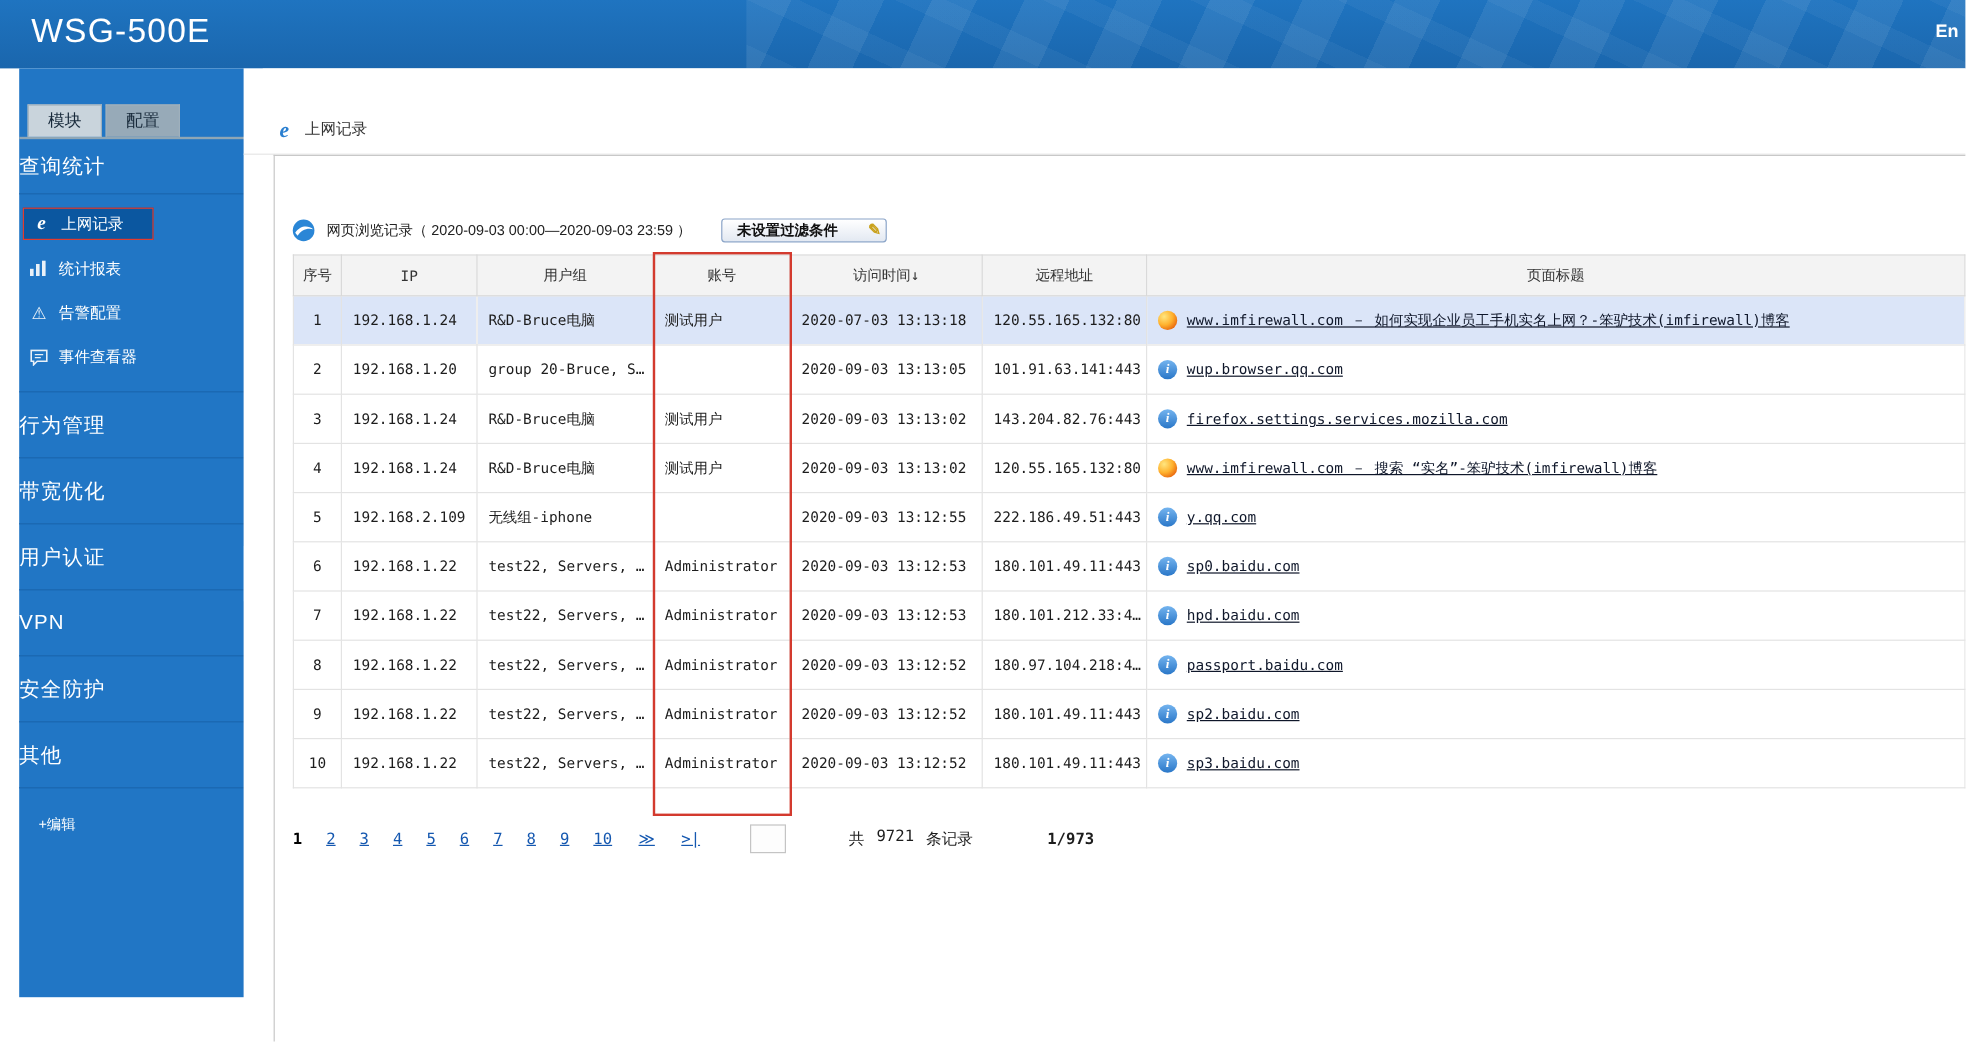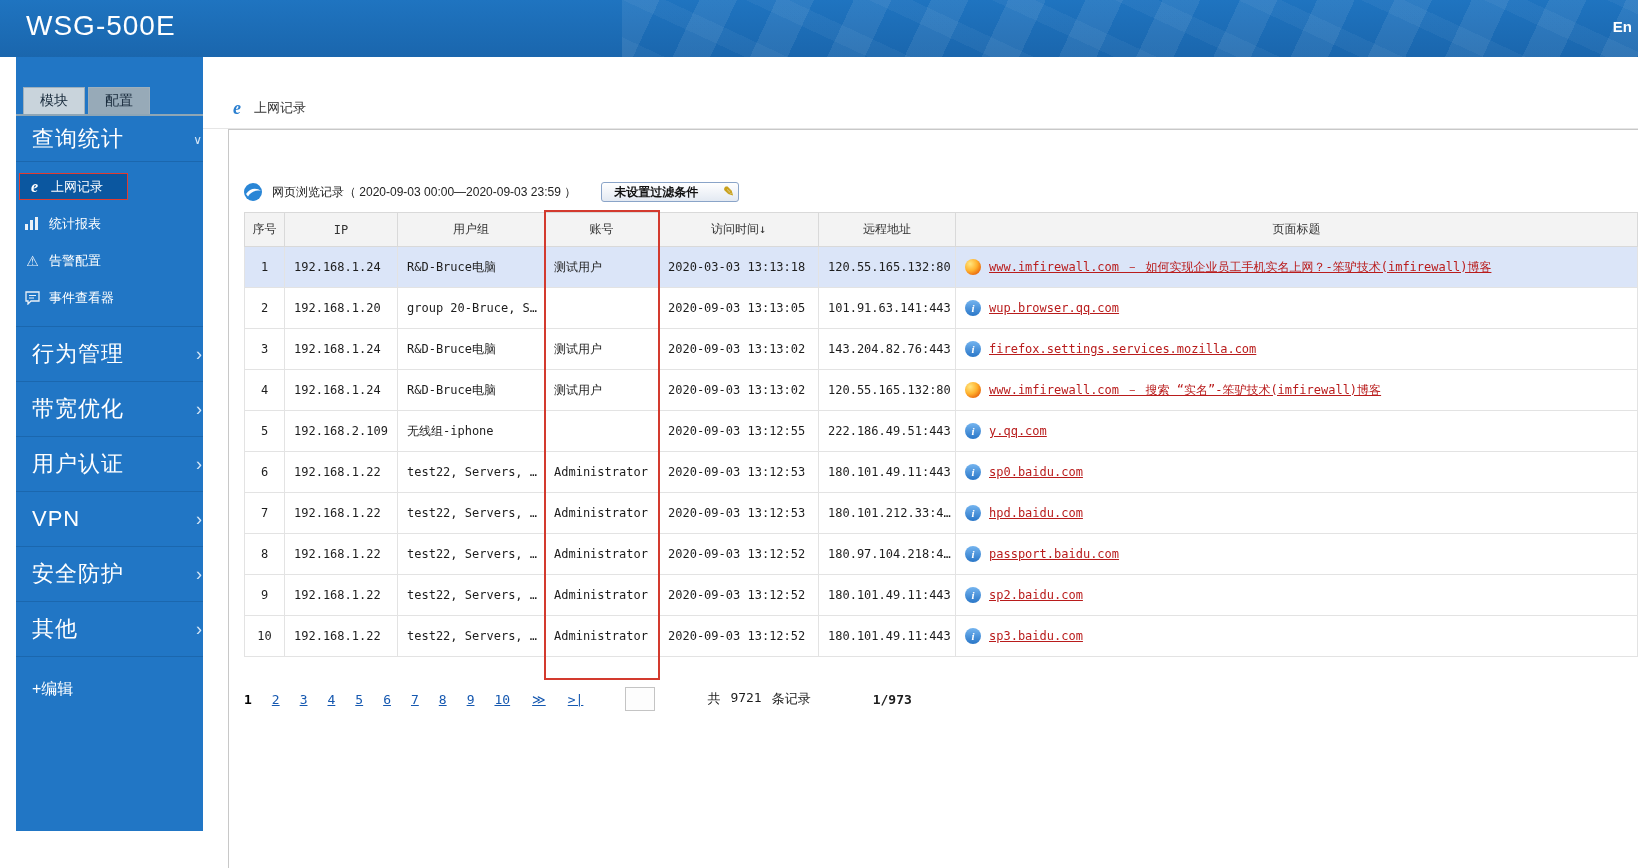--- a/index.html
+++ b/index.html
@@ -19,37 +19,37 @@
   .lang { position:absolute; right:6px; top:18px; color:#fff; font-size:15px; font-weight:bold; }
 
   
   .sidebar { position:absolute; top:57px; left:16px; width:203px; height:774px;
     background:#2176c5; color:#fff; }
   .side-tabs { margin-top:30px; padding-left:7px; display:flex; gap:3px;
     border-bottom:2px solid #8fa6b5; }
   .side-tab { width:62px; height:27px; font-size:14px; color:#17293a; cursor:pointer;
     background:#c9d4dc; border:1px solid #9fb0bc; border-bottom:none; font-family:inherit; }
   .side-tab.alt { background:#97aab8; }
-  .menu-section { height:46px; padding:0 16px; font-size:22px; letter-spacing:1px;
+  .menu-section { height:46px; padding:0 0; font-size:17px; letter-spacing:1px;
     border-bottom:1px solid #1b67ae; display:flex; justify-content:space-between;
     align-items:center; cursor:pointer; }
   .menu-section.collapsed { height:55px; }
   .chev { color:#d5e6f6; font-size:14px; }
   .chev.down::before { content:"\2228"; font-size:12px; }
   .chev.right::before { content:"\203A"; font-size:18px; }
   .submenu { padding:6px 0 10px 0; border-bottom:1px solid #1b67ae; }
   .submenu-item { height:37px; display:flex; align-items:center; gap:8px;
     padding-left:8px; font-size:13px; cursor:pointer; }
   .submenu-item.selected { display:inline-flex; height:27px; margin:5px 0 5px 3px;
     padding:0 24px 0 6px; background:#0b57a0; border:1px solid #e23b2e; }
   .mi { width:17px; height:16px; display:inline-flex; align-items:center; justify-content:center; flex:none; }
   .ie-glyph::before { content:"e"; font-family:"Liberation Serif", serif; font-style:italic;
     font-weight:bold; font-size:16px; line-height:1; }
   .mi.warn::before { content:"\26A0"; font-size:14px; color:#edf3f9; }
-  .edit-link { margin-top:8px; padding:14px 16px; font-size:16px; cursor:pointer; }
+  .edit-link { margin-top:8px; padding:14px 16px; font-size:12px; cursor:pointer; }
   .collapse-handle { position:absolute; left:203px; top:455px; width:12px; height:46px;
     background:#4d9be2; border-radius:0 8px 8px 0; color:#fff; display:flex;
     align-items:center; justify-content:center; cursor:pointer; }
   .collapse-handle::before { content:"\25C2"; font-size:10px; }
 
   
   .main { position:absolute; left:203px; top:57px; right:0; bottom:0; background:#fff; color:#333; }
   .breadcrumb { padding:42px 0 0 26px; display:flex; align-items:center; gap:9px;
     font-size:13px; color:#333; }
   .bc-ie { color:#2a7fd0; width:16px; height:16px; display:inline-flex; align-items:center; justify-content:center; }
@@ -87,21 +87,21 @@
     white-space:nowrap; overflow:hidden; text-overflow:ellipsis; }
   td[data-name="cell-no"] { text-align:center; padding-left:0; }
   tr.hl td { background:#dbe5f8; }
   .tc { display:flex; align-items:center; gap:8px; }
   .site-icon { width:16px; height:16px; border-radius:50%; flex:none;
     display:inline-flex; align-items:center; justify-content:center; }
   .site-icon.firefox { background:radial-gradient(circle at 32% 30%, #ffe680, #ffb22e 45%, #e8650d 80%, #c9530a); }
   .site-icon.info { background:linear-gradient(#74b4ef,#2a77c8); color:#fff; }
   .site-icon.info::before { content:"i"; font-family:"Liberation Serif",serif;
     font-style:italic; font-weight:bold; font-size:11px; line-height:1; }
-  a { color:#b91c1c; text-decoration:underline; }
+  a { color:#0f172a; text-decoration:underline; }
   td a { white-space:nowrap; }
   .acct-annot { position:absolute; left:300px; top:-2px; width:116px; height:470px;
     border:2px solid #d33a2e; pointer-events:none; }
 
   .pagination { margin:30px 0 0 15px; display:flex; align-items:center;
     font-family:"DejaVu Sans Mono","Liberation Mono",monospace; font-size:13px; color:#1d1d1d; }
   .page-links { display:flex; gap:20px; align-items:center; }
   .pg-current { font-weight:bold; color:#000; }
   .pg-link { color:#1558b0; }
   .pg-extra { margin-left:22px; }
@@ -238,21 +238,21 @@
                 <th data-name="column-header">远程地址</th>
                 <th data-name="column-header">页面标题</th>
               </tr>
           </thead>
           <tbody data-name="records-table-body">
               <tr data-name="table-row" class="hl">
                 <td data-name="cell-no">1</td>
                 <td data-name="cell-ip">192.168.1.24</td>
                 <td data-name="cell-group">R&amp;D-Bruce电脑</td>
                 <td data-name="cell-account">测试用户</td>
-                <td data-name="cell-time">2020-03-03 13:13:18</td>
+                <td data-name="cell-time">2020-07-03 13:13:18</td>
                 <td data-name="cell-remote">120.55.165.132:80</td>
                 <td data-name="cell-title">
                   <div class="tc">
                     <span class="site-icon firefox" data-name="firefox-icon"></span>
                     <a href="#" data-name="page-title-link">www.imfirewall.com － 如何实现企业员工手机实名上网？-笨驴技术(imfirewall)博客</a>
                   </div>
                 </td>
               </tr>
               <tr data-name="table-row">
                 <td data-name="cell-no">2</td>

